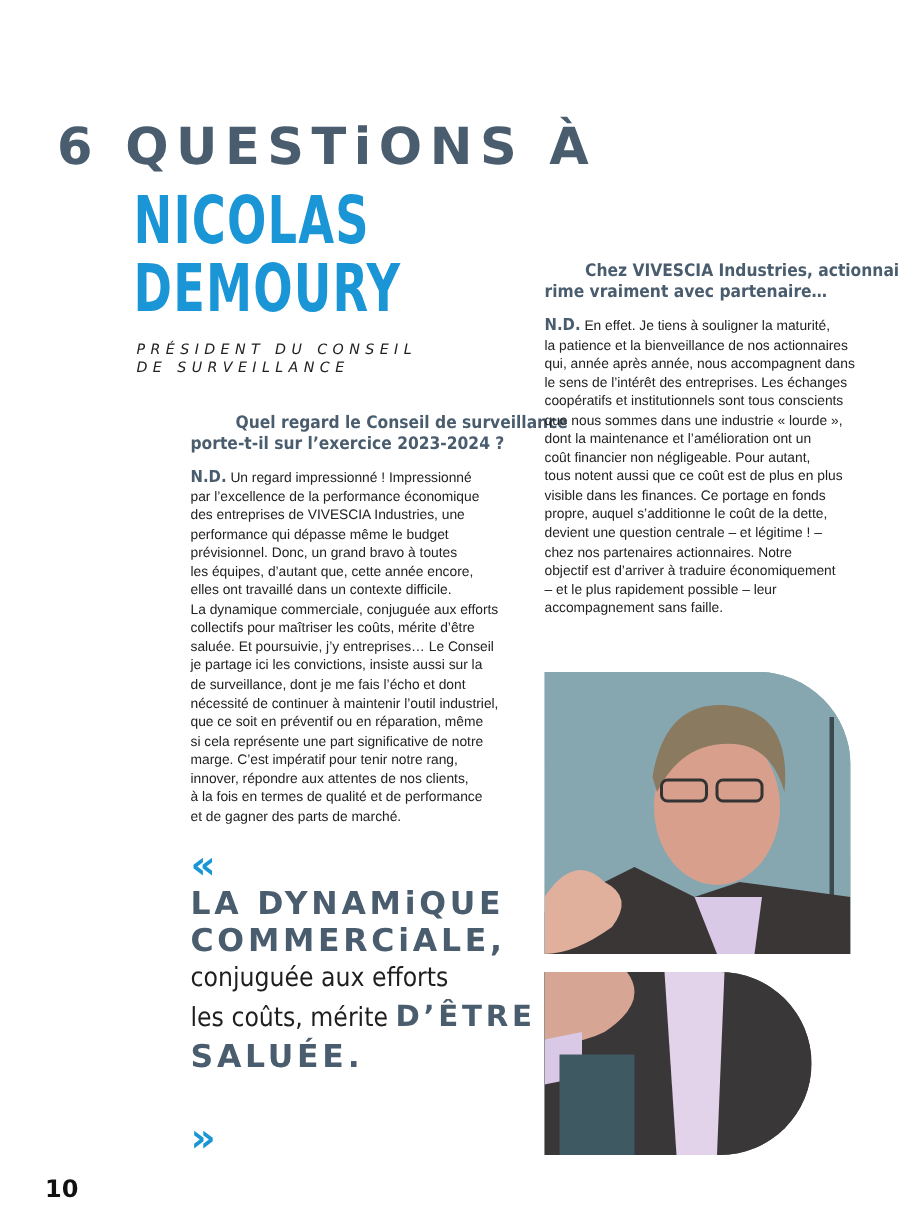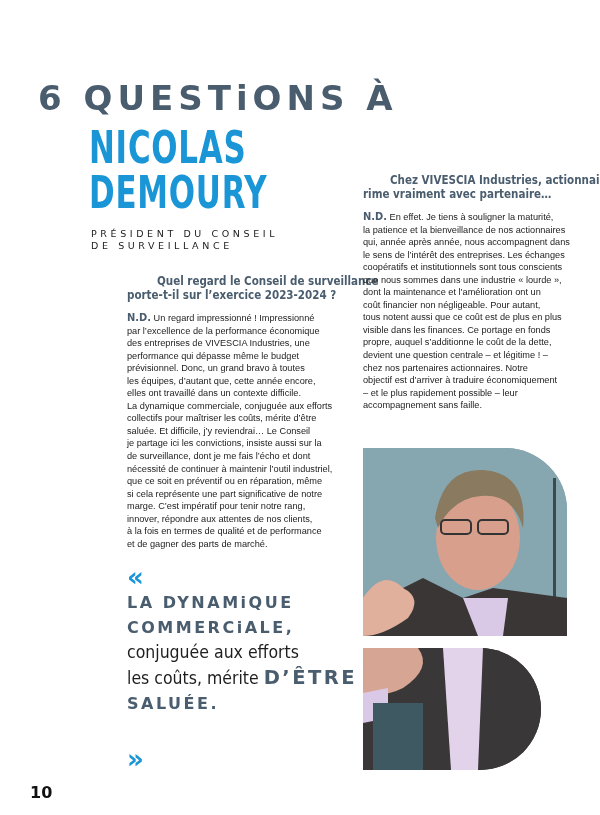--- a/index.html
+++ b/index.html
@@ -8,40 +8,40 @@
   .abs { position:absolute; }
 
   .kicker { left:38px; top:78px; font-family:"DejaVu Sans", sans-serif; font-weight:bold;
             font-size:34px; letter-spacing:5px; color:#4a5d6e; line-height:40px; white-space:nowrap; }
   .name { left:89px; font-family:"DejaVu Sans Condensed","DejaVu Sans", sans-serif; font-weight:bold;
           font-size:44px; color:#1a95d6; line-height:44px; transform:scaleX(0.78); transform-origin:left top;
           white-space:nowrap; letter-spacing:1px; }
   .name1 { top:126px; }
   .name2 { top:171px; }
   .role { left:91px; top:228px; font-family:"DejaVu Sans", sans-serif; font-size:9.5px; letter-spacing:3.6px;
-          color:#222; line-height:12px; }
+          color:#222; line-height:12px;font-style:italic; }
 
   .question { font-family:"DejaVu Sans Condensed","DejaVu Sans", sans-serif; font-weight:bold; font-size:11.5px;
               color:#4a5d6e; line-height:14px; }
   .q1 { left:127px; top:274px; width:240px; }
   .q1 .l1 { padding-left:30px; }
   .q2 { left:363px; top:173px; width:230px; }
   .q2 .l1 { padding-left:27px; }
 
   .body { font-family:"Liberation Sans", sans-serif; font-size:9.2px; line-height:12.55px; color:#222; }
   .body .nd { font-family:"DejaVu Sans Condensed","DejaVu Sans", sans-serif; font-weight:bold; font-size:11px; color:#4a5d6e; }
   .b1 { left:127px; top:312px; width:230px; }
   .b2 { left:363px; top:211px; width:230px; }
   .line { display:block; white-space:nowrap; }
 
   .quote-open, .quote-close { font-family:"DejaVu Sans", sans-serif; font-weight:bold; color:#1a95d6; font-size:26px; line-height:20px; }
   .quote-open { left:127px; top:567px; }
   .quote-close { left:127px; top:749px; }
   .pull { left:127px; top:590px; width:230px; }
-  .pull .big { font-family:"DejaVu Sans", sans-serif; font-weight:bold; color:#4a5d6e; font-size:16px; letter-spacing:2.5px; line-height:25px; display:block; white-space:nowrap; }
+  .pull .big { font-family:"DejaVu Sans", sans-serif; font-weight:bold; color:#4a5d6e; font-size:21px; letter-spacing:2.5px; line-height:25px; display:block; white-space:nowrap; }
   .pull .reg { font-family:"DejaVu Sans Condensed","DejaVu Sans", sans-serif; color:#1e1e1e; font-size:17.5px; line-height:25px; display:block; white-space:nowrap; }
   .pull .inline-big { font-family:"DejaVu Sans", sans-serif; font-weight:bold; color:#4a5d6e; font-size:19.5px; letter-spacing:2.5px; }
 
   .photo-top { left:363px; top:448px; width:204px; height:188px; border-top-right-radius:62px; overflow:hidden;
                background:linear-gradient(180deg,#7ea2ad 0%,#8aaab3 60%,#6f8e98 100%); }
   .photo-bottom { left:363px; top:648px; width:178px; height:122px; border-top-right-radius:72px; border-bottom-right-radius:72px; overflow:hidden;
                   background:#3b3a3b; }
 
   .page-num { left:30px; top:783px; font-family:"DejaVu Sans", sans-serif; font-weight:bold; font-size:16px; color:#111; }
 </style>
@@ -64,21 +64,21 @@
 <div class="abs body b1">
   <span class="line"><span class="nd">N.D.</span><span> Un regard impressionné ! Impressionné</span></span>
   <span class="line">par l’excellence de la performance économique</span>
   <span class="line">des entreprises de VIVESCIA Industries, une</span>
   <span class="line">performance qui dépasse même le budget</span>
   <span class="line">prévisionnel. Donc, un grand bravo à toutes</span>
   <span class="line">les équipes, d’autant que, cette année encore,</span>
   <span class="line">elles ont travaillé dans un contexte difficile.</span>
   <span class="line">La dynamique commerciale, conjuguée aux efforts</span>
   <span class="line">collectifs pour maîtriser les coûts, mérite d’être</span>
-  <span class="line">saluée. Et difficile, j’y reviendrai… Le Conseil</span>
+  <span class="line">saluée. Et poursuivie, j’y entreprises… Le Conseil</span>
   <span class="line">je partage ici les convictions, insiste aussi sur la</span>
   <span class="line">de surveillance, dont je me fais l’écho et dont</span>
   <span class="line">nécessité de continuer à maintenir l’outil industriel,</span>
   <span class="line">que ce soit en préventif ou en réparation, même</span>
   <span class="line">si cela représente une part significative de notre</span>
   <span class="line">marge. C’est impératif pour tenir notre rang,</span>
   <span class="line">innover, répondre aux attentes de nos clients,</span>
   <span class="line">à la fois en termes de qualité et de performance</span>
   <span class="line">et de gagner des parts de marché.</span>
 </div>

